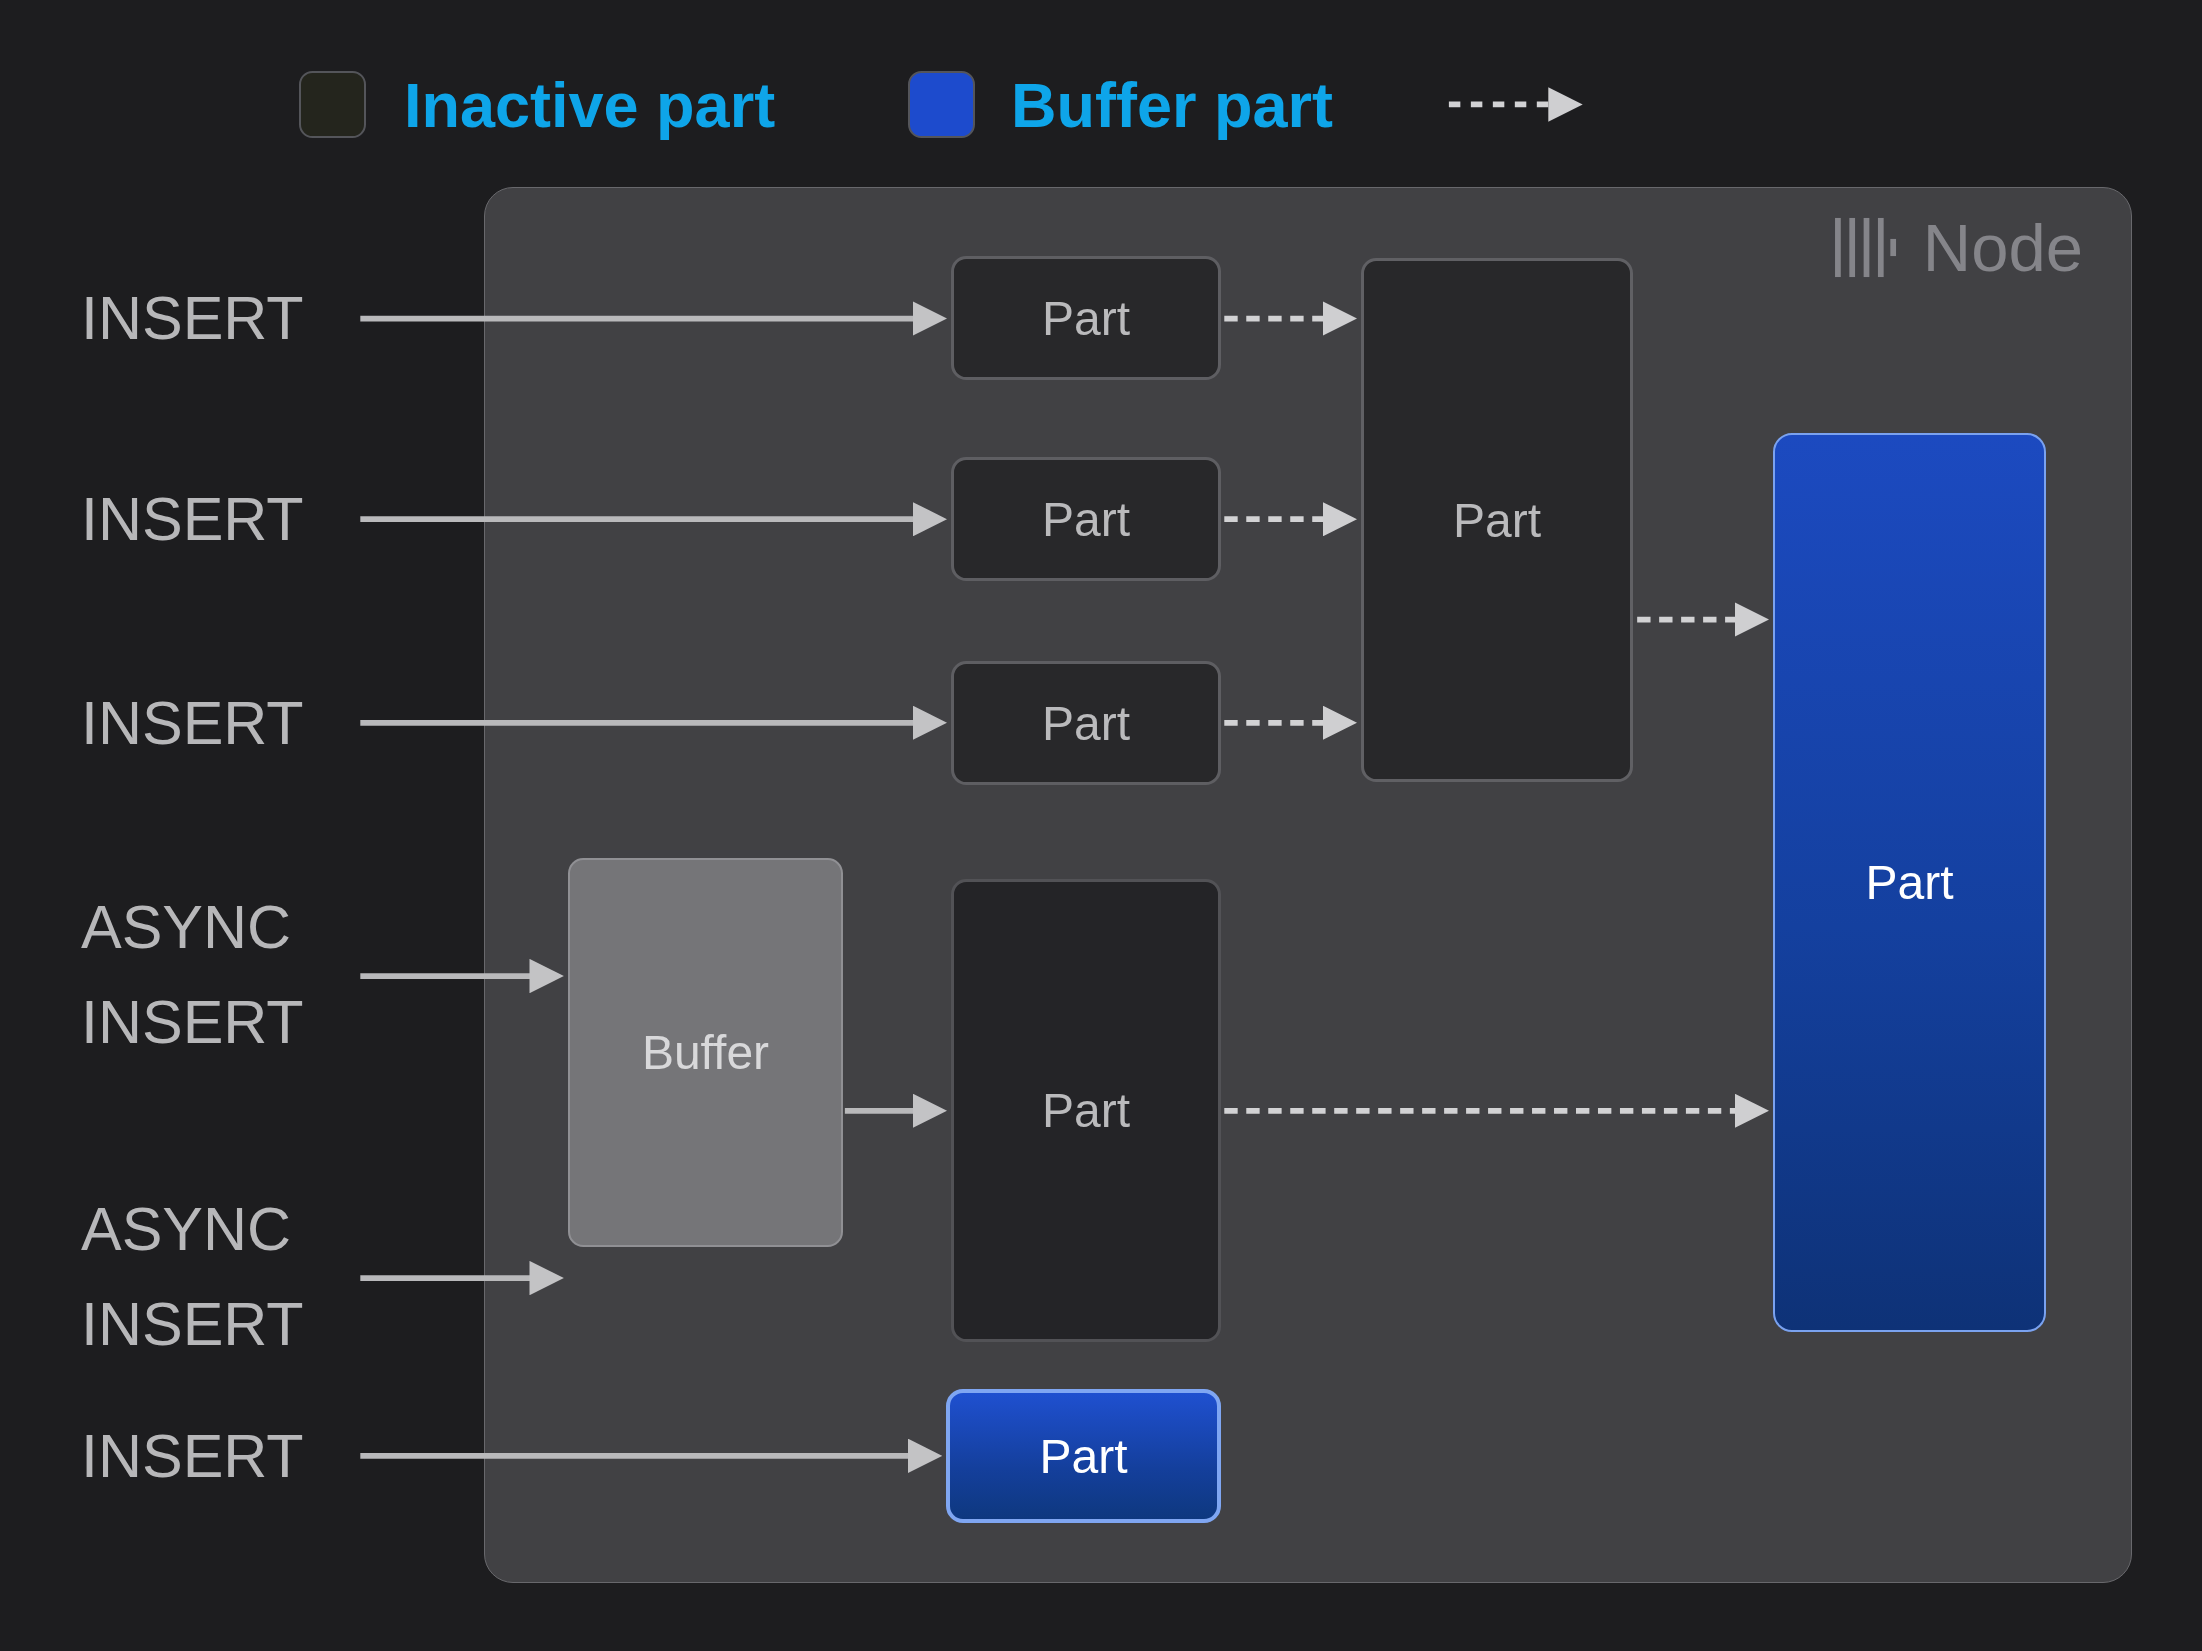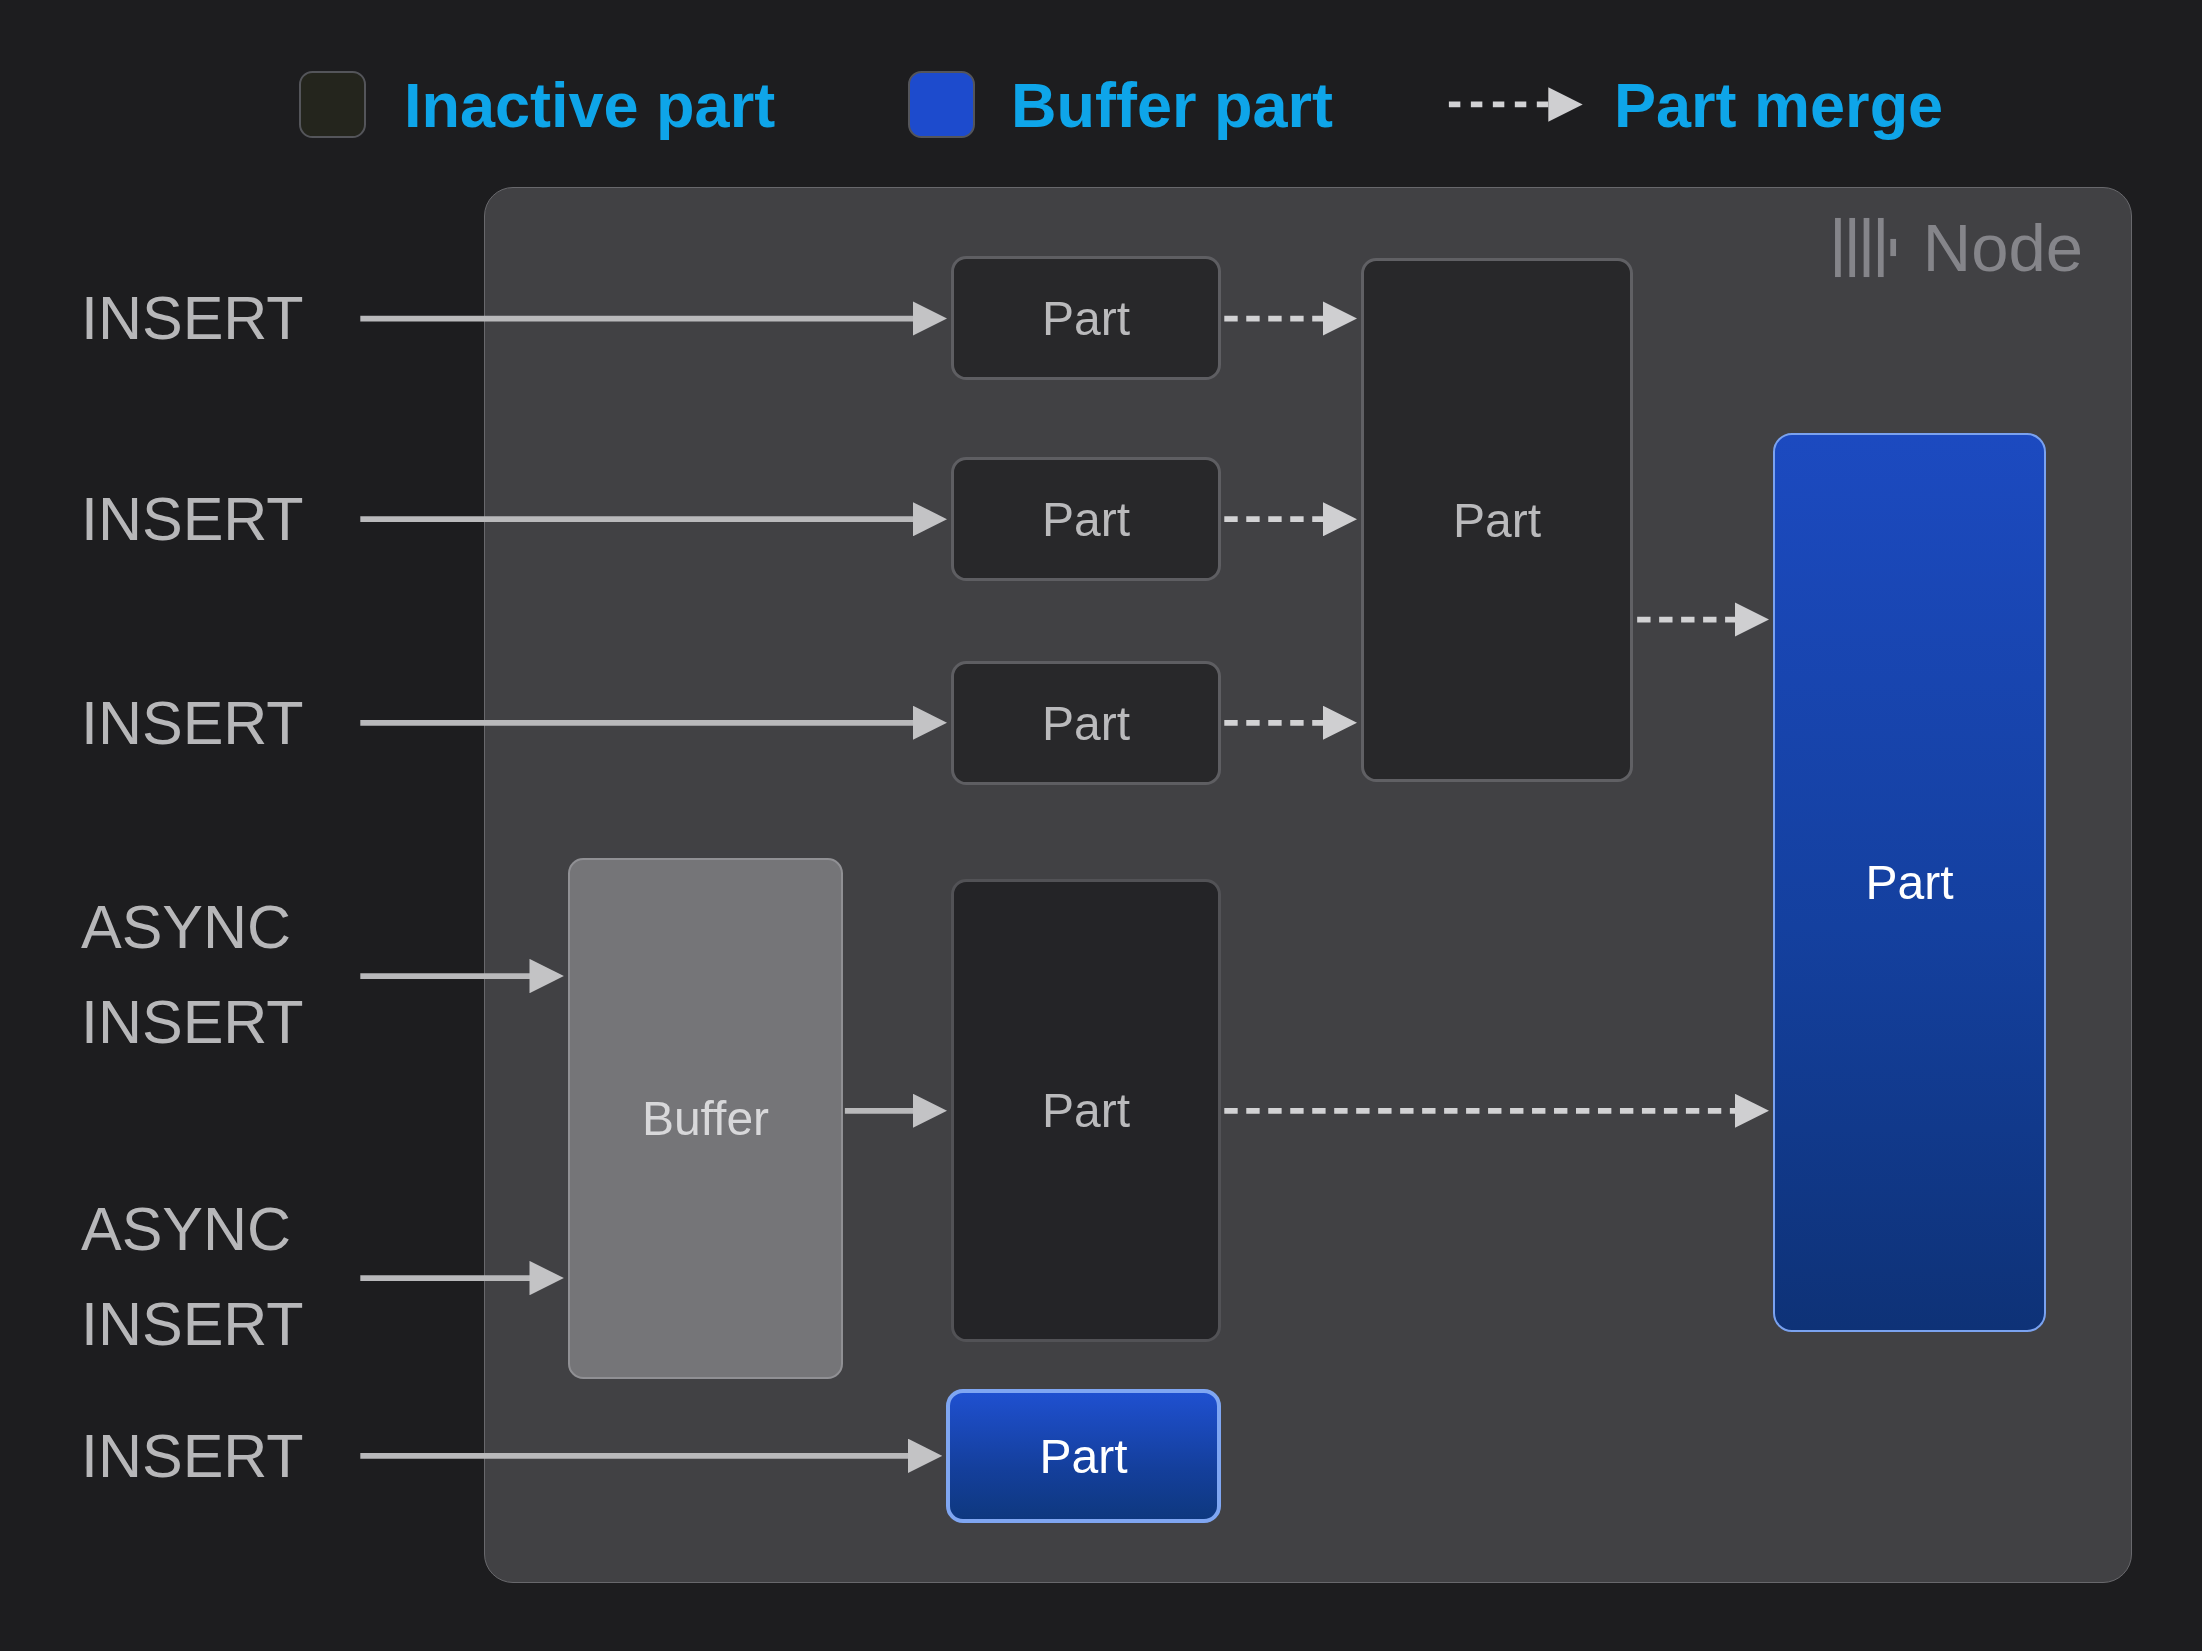--- a/index.html
+++ b/index.html
@@ -36,21 +36,21 @@
     font-size:48px;font-weight:500;
   }
   .box span{display:block;}
   .inactive{background:#28282a;border:3.8px solid #5e5e62;color:#bababc;}
   .b-small1{left:951px;top:256px;width:270px;height:124px;}
   .b-small2{left:951px;top:457px;width:270px;height:124px;}
   .b-small3{left:951px;top:661px;width:270px;height:124px;}
   .b-merged{left:1361px;top:258px;width:272px;height:524px;border-color:#606064;}
   .b-buffered{left:951px;top:879px;width:270px;height:463px;background:#242427;border-color:#525256;}
   .b-buffer{
-    left:568px;top:858px;width:275px;height:521px;
+    left:568px;top:858px;width:275px;height:389px;
     background:#757578;border:2.9px solid #909094;color:#d8d8da;
   }
   .b-active{
     left:1773px;top:433px;width:273px;height:899px;border-radius:19px;
     background:linear-gradient(180deg,#1c4ac0 0%,#14409f 55%,#0e3277 100%);
     border:2.9px solid #7aa2f0;color:#ffffff;
   }
   .b-bottom{
     left:946px;top:1389px;width:275px;height:134px;border-radius:17px;
     background:linear-gradient(180deg,#1f50d0 0%,#143f9c 60%,#0e387f 100%);
@@ -71,21 +71,20 @@
 </style>
 </head>
 <body>
 
 <div class="canvas">
 
   <div class="swatch swatch-inactive"></div>
   <div class="legend-label lg1">Inactive part</div>
   <div class="swatch swatch-active"></div>
   <div class="legend-label lg2">Buffer part</div>
-  <div class="legend-label lg3">Part merge</div>
 
   <div class="node">
     <div class="node-header">
       <svg class="ch-icon" viewBox="0 0 66 64" aria-hidden="true">
         <rect x="0" y="1" width="6" height="62" fill="#85858a"></rect>
         <rect x="15" y="1" width="6" height="62" fill="#85858a"></rect>
         <rect x="30" y="1" width="6" height="62" fill="#85858a"></rect>
         <rect x="45" y="1" width="6" height="62" fill="#85858a"></rect>
         <rect x="58" y="23" width="6" height="18" fill="#85858a"></rect>
       </svg>

